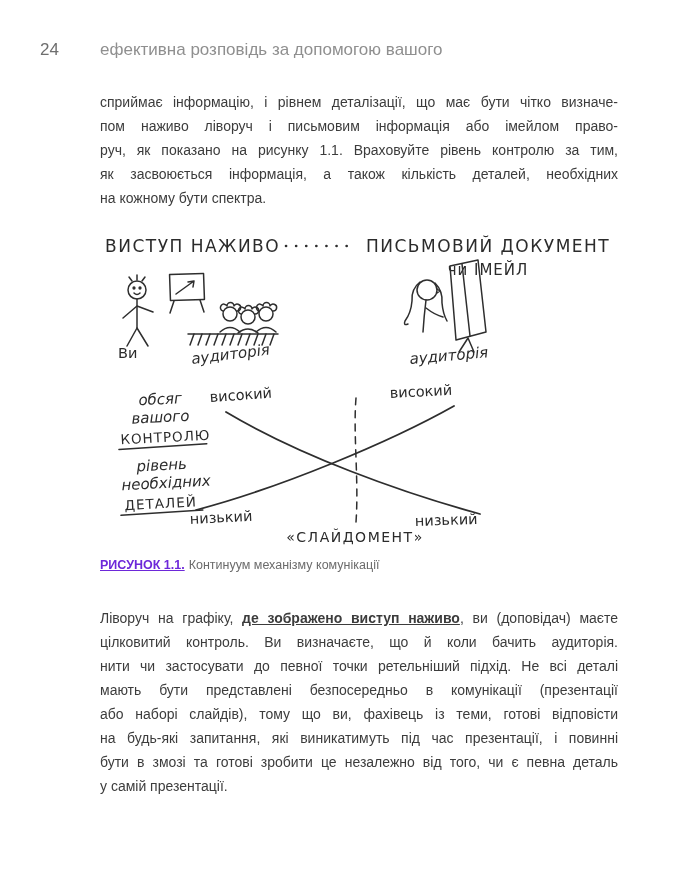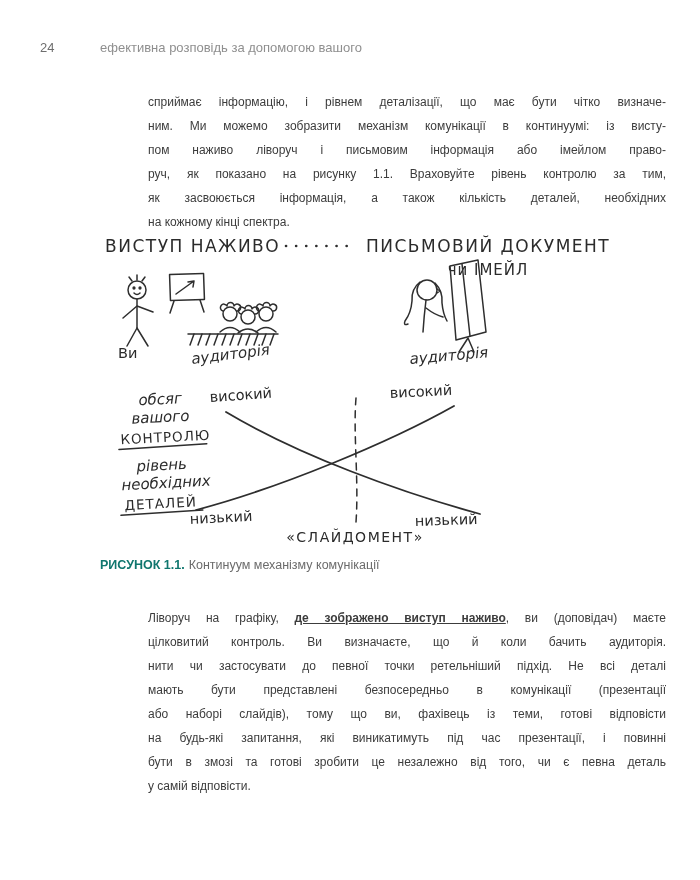--- a/index.html
+++ b/index.html
@@ -1,64 +1,63 @@
 <!DOCTYPE html>
 <html><head>
 <meta charset="utf-8">
 <style>
   * { margin:0; padding:0; box-sizing:border-box; }
   html,body { background:#ffffff; }
   .page {
     position:relative; width:700px; height:880px; background:#ffffff;
     font-family:"Liberation Sans", sans-serif; color:#3d3d3d; overflow:hidden;
   }
-  .header { position:absolute; top:40px; left:0; width:100%; height:18px; font-size:13px; }
+  .header { position:absolute; top:40px; left:0; width:100%; height:18px; font-size:17px; }
   .page-number { position:absolute; left:40px; top:0; color:#6e6e6e; }
   .running-title { position:absolute; left:100px; top:0; color:#8f8f8f; }
 
-  .para { position:absolute; left:100px; width:518px; font-size:12px; line-height:24px; color:#3c3c3c;margin-left:48px; }
+  .para { position:absolute; left:100px; width:518px; font-size:14px; line-height:24px; color:#3c3c3c; }
   #para1 { top:90px; }
   #para2 { top:606px; }
   .para .line { text-align:justify; text-align-last:justify; }
   .para .line.last { text-align-last:left; }
   .b { font-weight:bold;text-decoration:underline; }
 
   .figure { position:absolute; left:90px; top:230px; width:530px; height:322px; }
   svg { display:block; }
   svg text { font-family:"DejaVu Sans", sans-serif; fill:#2b2b2b; stroke:none; }
   .f-title   { font-size:17px; letter-spacing:1.5px; }
   .f-sub     { font-size:15px; letter-spacing:1px; }
   .f-cursive { font-style:italic; font-size:15px; }
   .f-caps-sm { font-size:13.5px; letter-spacing:1px; }
   .f-word    { font-size:14.5px; }
   .f-center  { font-size:14px; letter-spacing:1.5px; }
   .ink { stroke:#2e2e2e; fill:none; stroke-width:1.5; stroke-linecap:round; stroke-linejoin:round; }
   .ink-thick { stroke:#2e2e2e; fill:none; stroke-width:1.8; stroke-linecap:round; }
 
   .caption { position:absolute; left:100px; top:558px; font-size:12.5px; color:#6b6b6b; }
-  .caption .cap-label { font-weight:bold; color:#0f766e; }
+  .caption .cap-label { font-weight:bold; color:#6d28d9;text-decoration:underline; }
   .caption .cap-text { margin-left:4px; }
 </style>
 </head>
 <body>
 
 <div class="page">
 
   <div class="header">
     <span class="page-number">24</span>
     <span class="running-title">ефективна розповідь за допомогою вашого</span>
   </div>
 
   <div class="para" id="para1">
     <div class="line">сприймає інформацію, і рівнем деталізації, що має бути чітко визначе-</div>
-    <div class="line">ним. Ми можемо зобразити механізм комунікації в континуумі: із висту-</div>
     <div class="line">пом наживо ліворуч і письмовим інформація або імейлом право-</div>
     <div class="line">руч, як показано на рисунку 1.1. Враховуйте рівень контролю за тим,</div>
     <div class="line">як засвоюється інформація, а також кількість деталей, необхідних</div>
-    <div class="line last">на кожному кінці спектра.</div>
+    <div class="line last">на кожному бути спектра.</div>
   </div>
 
   <div class="figure">
     <svg width="530" height="322" viewBox="0 0 530 322">
 
       <text x="15" y="22" class="f-title">ВИСТУП НАЖИВО</text>
       <line x1="196" y1="16" x2="266" y2="16" stroke="#2e2e2e" stroke-width="2.6" stroke-linecap="round" stroke-dasharray="0.1 10"></line>
       <text x="276" y="22" class="f-title">ПИСЬМОВИЙ ДОКУМЕНТ</text>
       <text x="398" y="45" class="f-sub" text-anchor="middle">чи ІМЕЙЛ</text>
 
@@ -145,16 +144,16 @@
   </div>
 
   <div class="para" id="para2">
     <div class="line"><span>Ліворуч на графіку, </span><span class="b">де зображено виступ наживо</span><span>, ви (доповідач) маєте</span></div>
     <div class="line">цілковитий контроль. Ви визначаєте, що й коли бачить аудиторія.</div>
     <div class="line">нити чи застосувати до певної точки ретельніший підхід. Не всі деталі</div>
     <div class="line">мають бути представлені безпосередньо в комунікації (презентації</div>
     <div class="line">або наборі слайдів), тому що ви, фахівець із теми, готові відповісти</div>
     <div class="line">на будь-які запитання, які виникатимуть під час презентації, і повинні</div>
     <div class="line">бути в змозі та готові зробити це незалежно від того, чи є певна деталь</div>
-    <div class="line last">у самій відповісти.</div>
+    <div class="line last">у самій презентації.</div>
   </div>
 
 </div>
 
 </body></html>

